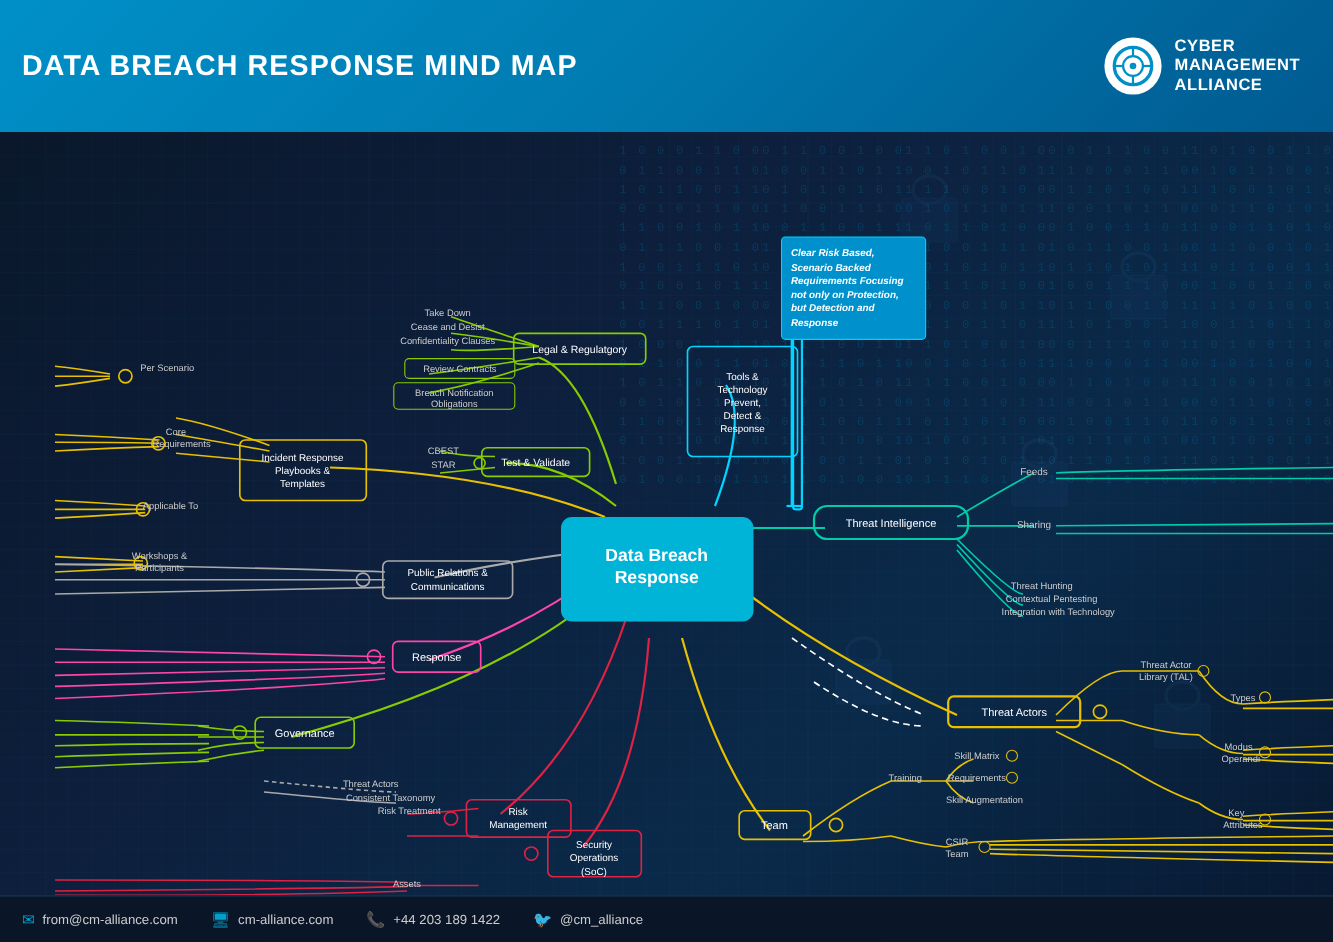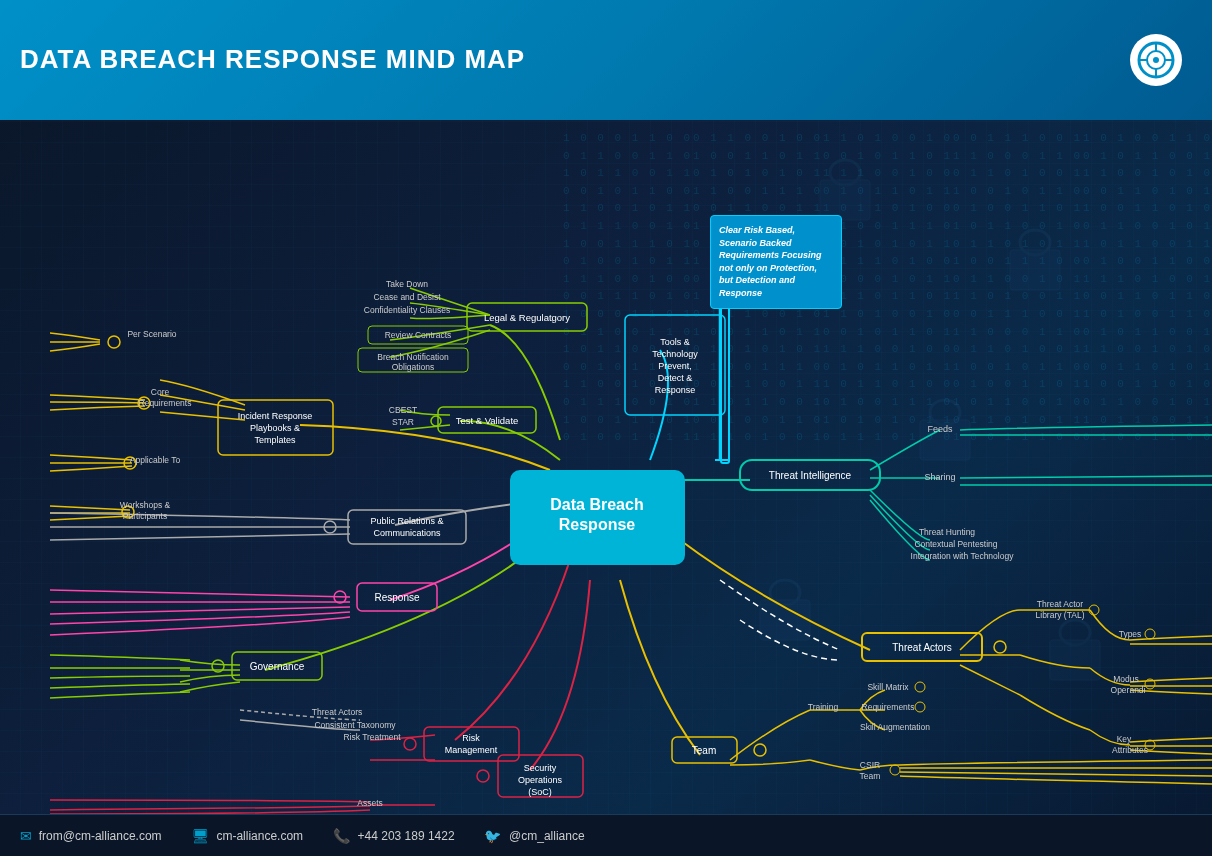--- a/index.html
+++ b/index.html
@@ -206,20 +206,25 @@
     <div class="logo-circle">
       <svg viewBox="0 0 38 38" xmlns="http://www.w3.org/2000/svg">
         <circle cx="19" cy="19" r="17" fill="none" stroke="#0090c8" stroke-width="3"></circle>
         <circle cx="19" cy="19" r="9" fill="none" stroke="#0090c8" stroke-width="2"></circle>
         <circle cx="19" cy="19" r="3" fill="#0090c8"></circle>
         <line x1="19" y1="2" x2="19" y2="10" stroke="#0090c8" stroke-width="2"></line>
         <line x1="19" y1="28" x2="19" y2="36" stroke="#0090c8" stroke-width="2"></line>
         <line x1="2" y1="19" x2="10" y2="19" stroke="#0090c8" stroke-width="2"></line>
         <line x1="28" y1="19" x2="36" y2="19" stroke="#0090c8" stroke-width="2"></line>
       </svg>
+    </div>
+    <div class="logo-text">
+      <div>CYBER</div>
+      <div>MANAGEMENT</div>
+      <div>ALLIANCE</div>
     </div>
   </div>
 </div>
 
 <div class="callout-box">
   <strong>Clear Risk Based, Scenario Backed Requirements Focusing not only on Protection, but Detection and Response</strong>
 </div>
 
 <div class="mindmap">
   <svg viewBox="0 0 1212 694" xmlns="http://www.w3.org/2000/svg" preserveAspectRatio="xMidYMid meet">

